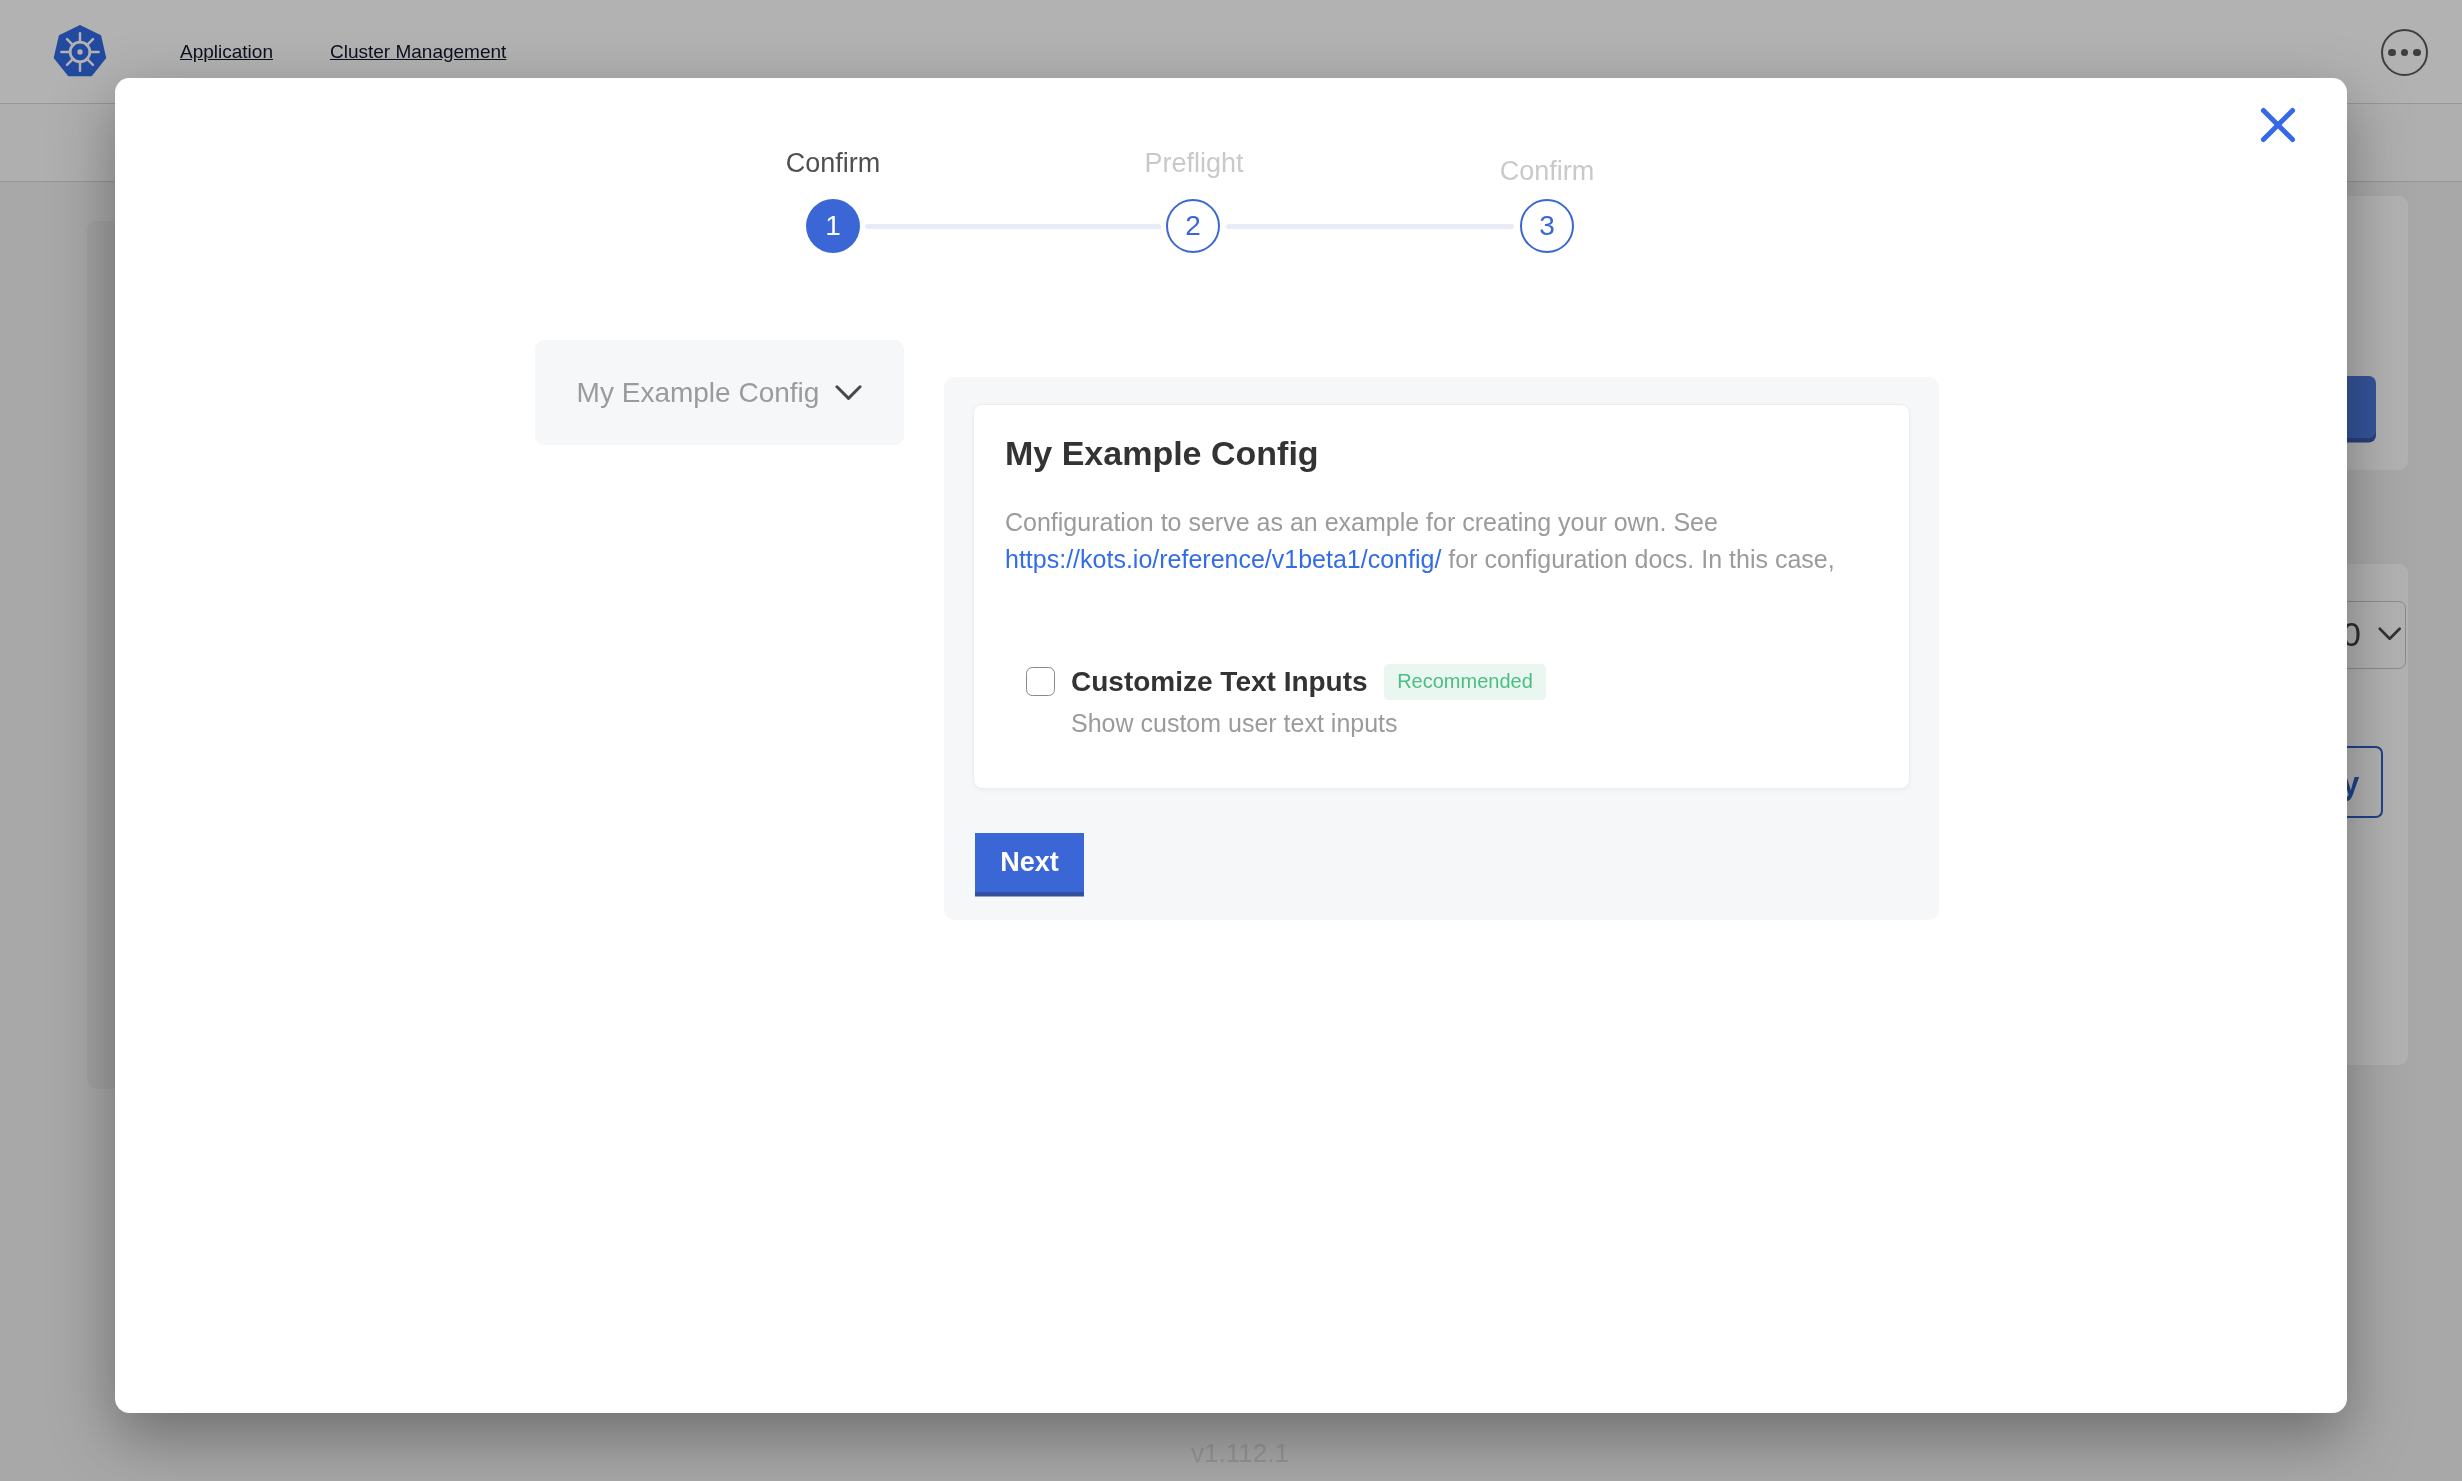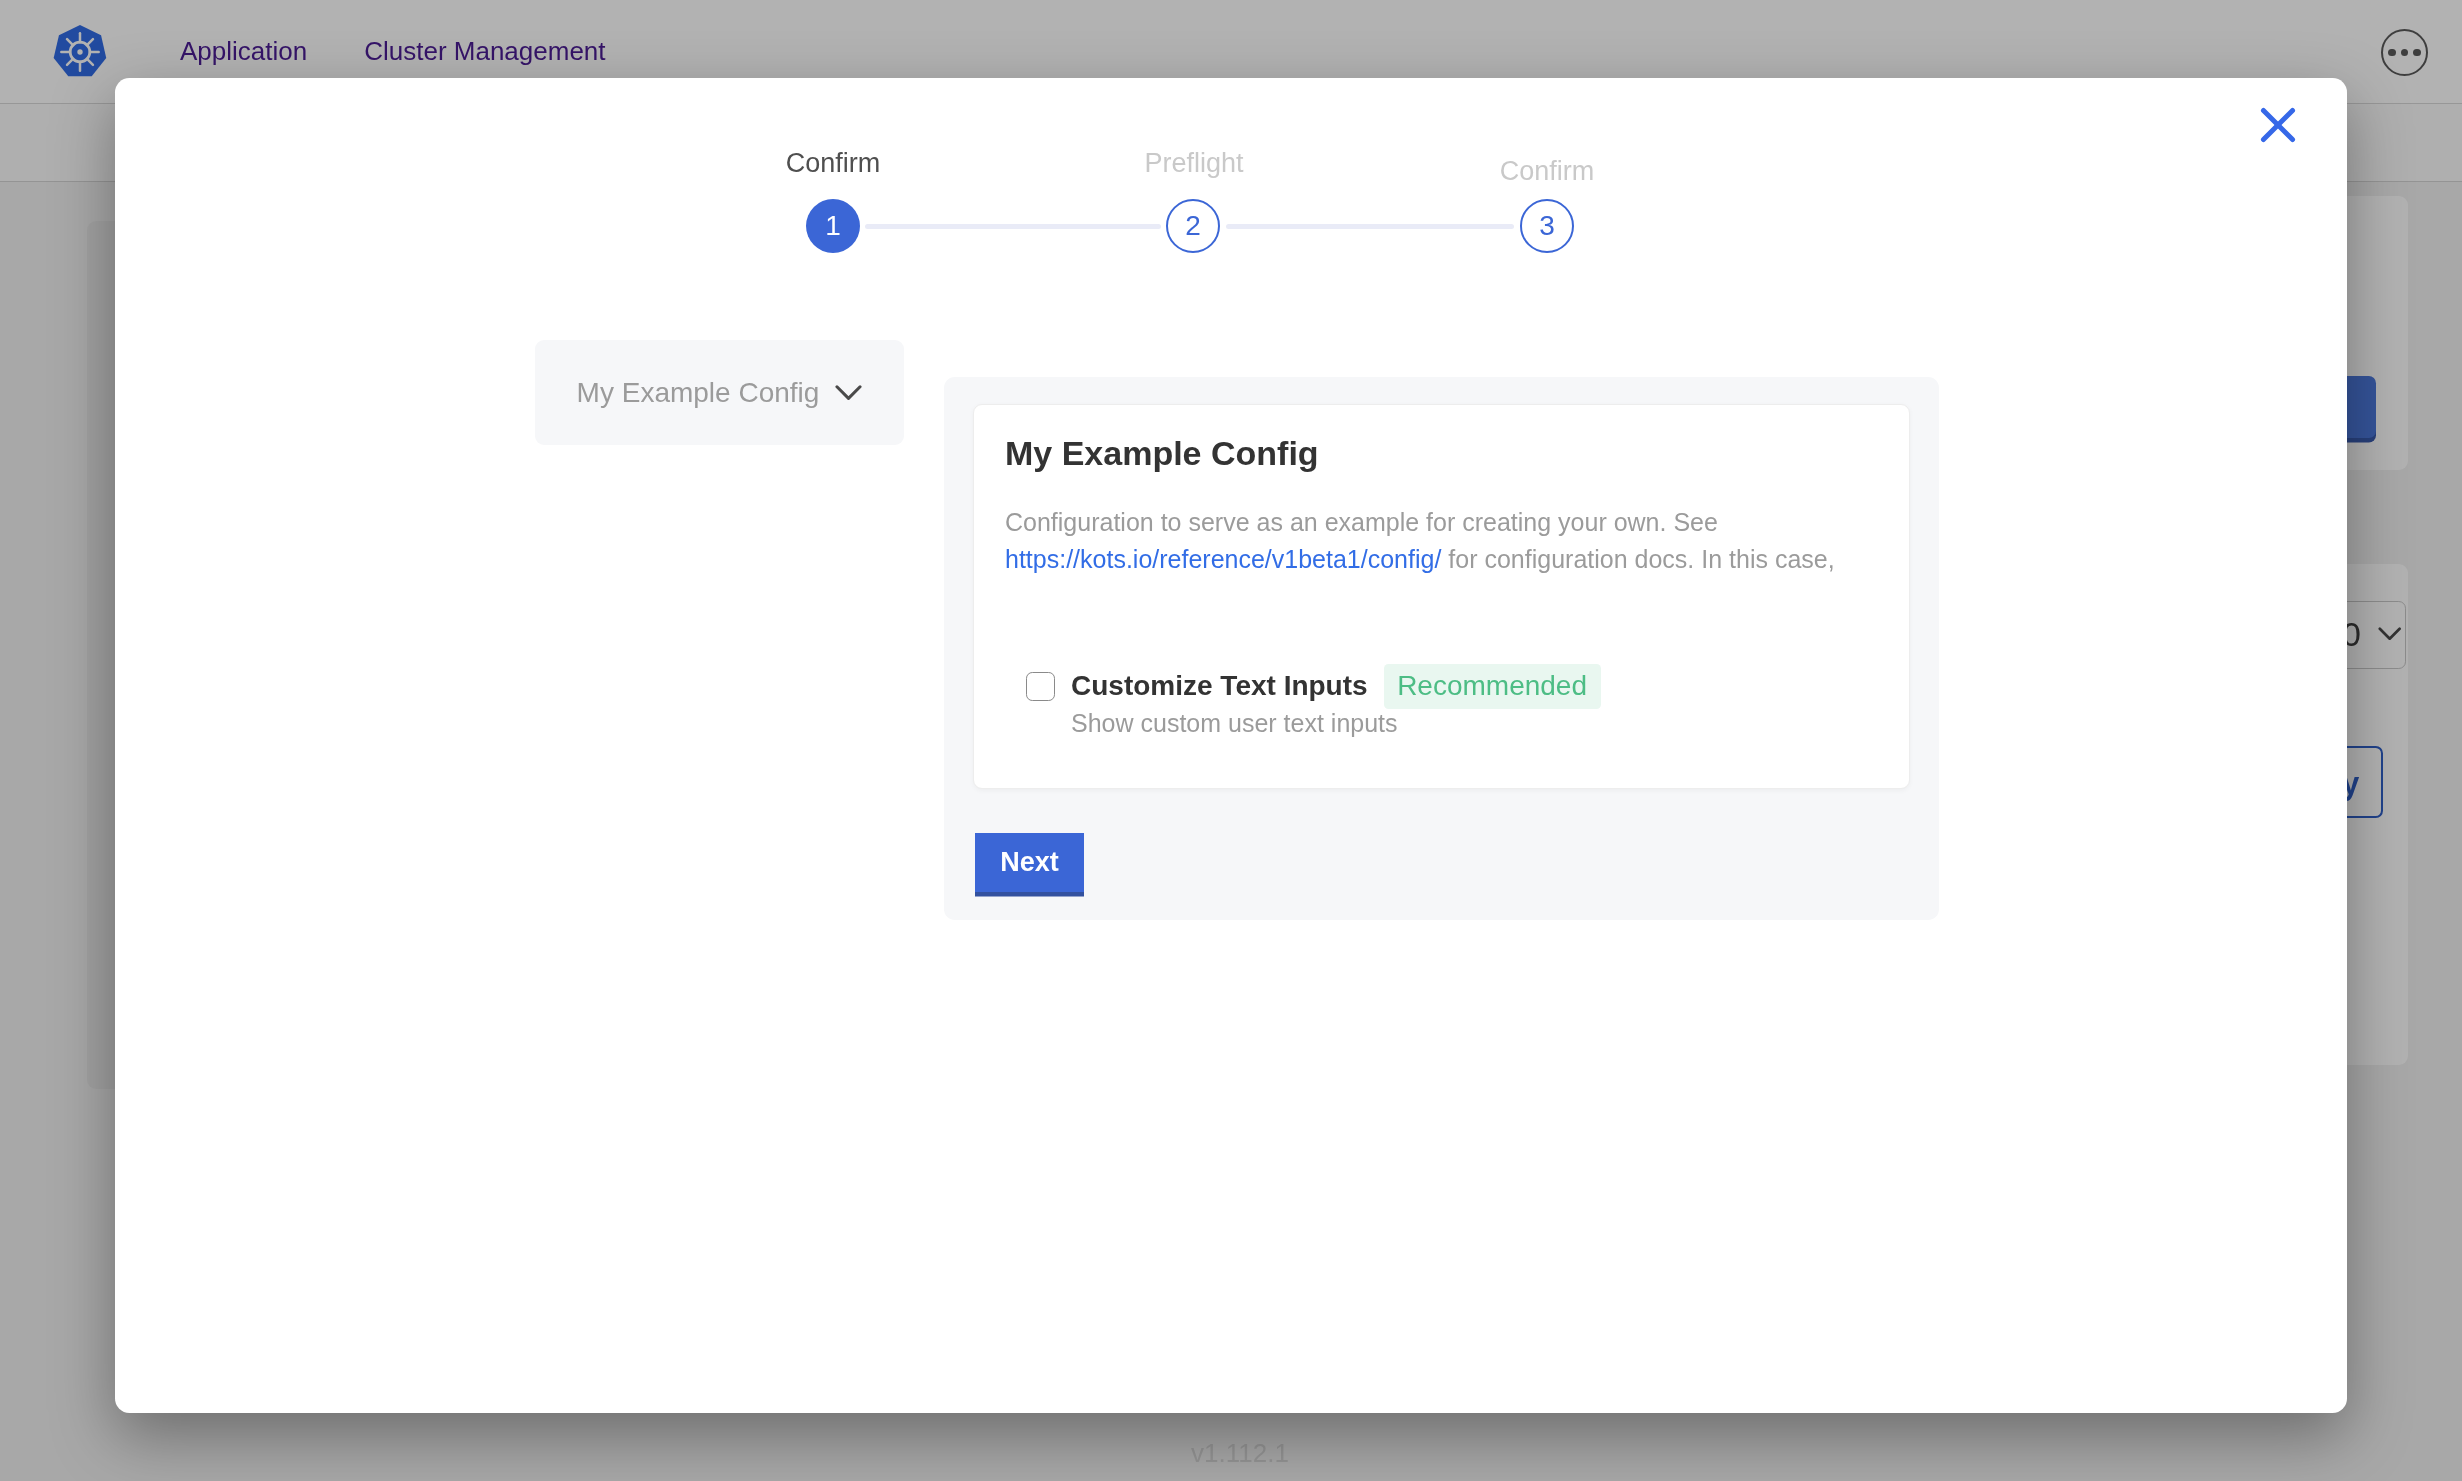--- a/index.html
+++ b/index.html
@@ -19,21 +19,21 @@
     font-family:"Liberation Sans","DejaVu Sans",sans-serif;
     background:#f1f1f1;
   }
   #screen{position:absolute;inset:0;width:2462px;height:1481px;}
 
   
   .backdrop{position:absolute;inset:0;z-index:0;}
   .navbar{position:absolute;left:0;top:0;width:2462px;height:103px;background:#ffffff;border-bottom:0.9px solid #d8d8d8;}
   .k8s-logo{position:absolute;left:52px;top:24px;width:56px;height:56px;}
   .nav-tabs{position:absolute;left:180px;top:0;height:103px;display:flex;align-items:center;gap:57px;}
-  .nav-tab{font-size:26px;font-weight:500;color:#4c1d95;white-space:nowrap;}
+  .nav-tab{font-size:19px;font-weight:500;color:#0f172a;white-space:nowrap;text-decoration:underline;}
   .ellipsis-btn{position:absolute;left:2381px;top:29px;width:47px;height:47px;border:2.7px solid #5a5a5a;border-radius:50%;
     display:flex;align-items:center;justify-content:center;gap:5.4px;box-sizing:border-box;background:transparent;}
   .ellipsis-btn i{width:7.2px;height:7.2px;border-radius:50%;background:#5a5a5a;}
   .subnav{position:absolute;left:0;top:104px;width:2462px;height:77px;background:#fbfbfb;border-bottom:1.8px solid #d5d5d5;}
   .bg-left-card{position:absolute;left:87px;top:221px;width:306px;height:868px;background:#e9e9e9;border-radius:9px;}
   .bg-card-a{position:absolute;left:1707px;top:196px;width:701px;height:274px;background:#ffffff;border-radius:9px;}
   .bg-card-b{position:absolute;left:1707px;top:564px;width:701px;height:501px;background:#ffffff;border-radius:9px;}
   .bg-blue-btn{position:absolute;left:2265px;top:376px;width:111px;height:62px;background:#4c79dd;border-radius:7.2px;
     box-shadow:0 4.5px 0 #3a5cb0;}
   .bg-select{position:absolute;left:2206px;top:601px;width:200px;height:68px;background:#ffffff;border:1.8px solid #c9c9c9;
@@ -75,21 +75,21 @@
   .panel{position:absolute;left:829px;top:299px;width:995px;height:543px;background:#f6f7f9;border-radius:10.8px;}
   .card{position:absolute;left:29px;top:27px;width:937px;height:385px;background:#ffffff;border:0.9px solid #ededed;
     border-radius:9px;box-sizing:border-box;box-shadow:0 1.8px 5.4px rgba(0,0,0,0.04);}
   .card-title{position:absolute;left:31px;top:29px;font-size:34px;font-weight:700;color:var(--text-dark);}
   .card-desc{position:absolute;left:31px;top:99px;width:885px;font-size:25px;line-height:37px;color:var(--text-gray);}
   .card-desc a{color:var(--link-blue);text-decoration:none;cursor:pointer;}
   .check-row{position:absolute;left:52px;top:259px;display:flex;align-items:center;gap:16px;}
   .checkbox{appearance:none;-webkit-appearance:none;width:29px;height:29px;margin:0;border:1.8px solid #8a8a8a;
     border-radius:6.3px;background:#ffffff;cursor:pointer;flex:0 0 auto;}
   .check-label{font-size:28px;font-weight:700;color:var(--text-dark);white-space:nowrap;cursor:pointer;}
-  .badge{font-size:28px;color:var(--badge-green);background:var(--badge-green-bg);padding:6.3px 13.5px;border-radius:4.5px;white-space:nowrap;}
+  .badge{font-size:20px;color:var(--badge-green);background:var(--badge-green-bg);padding:6.3px 13.5px;border-radius:4.5px;white-space:nowrap;}
   .check-help{position:absolute;left:97px;top:304px;font-size:25px;color:var(--text-gray);white-space:nowrap;}
   .next-btn{position:absolute;left:31px;top:456px;width:109px;height:59px;background:var(--primary-blue);border:none;
     border-radius:0;box-shadow:0 4.5px 0 var(--primary-blue-shade);color:#ffffff;font-size:27px;font-weight:700;
     font-family:inherit;cursor:pointer;}
 </style>
 </head>
 <body>
 
 <div id="screen">
 

